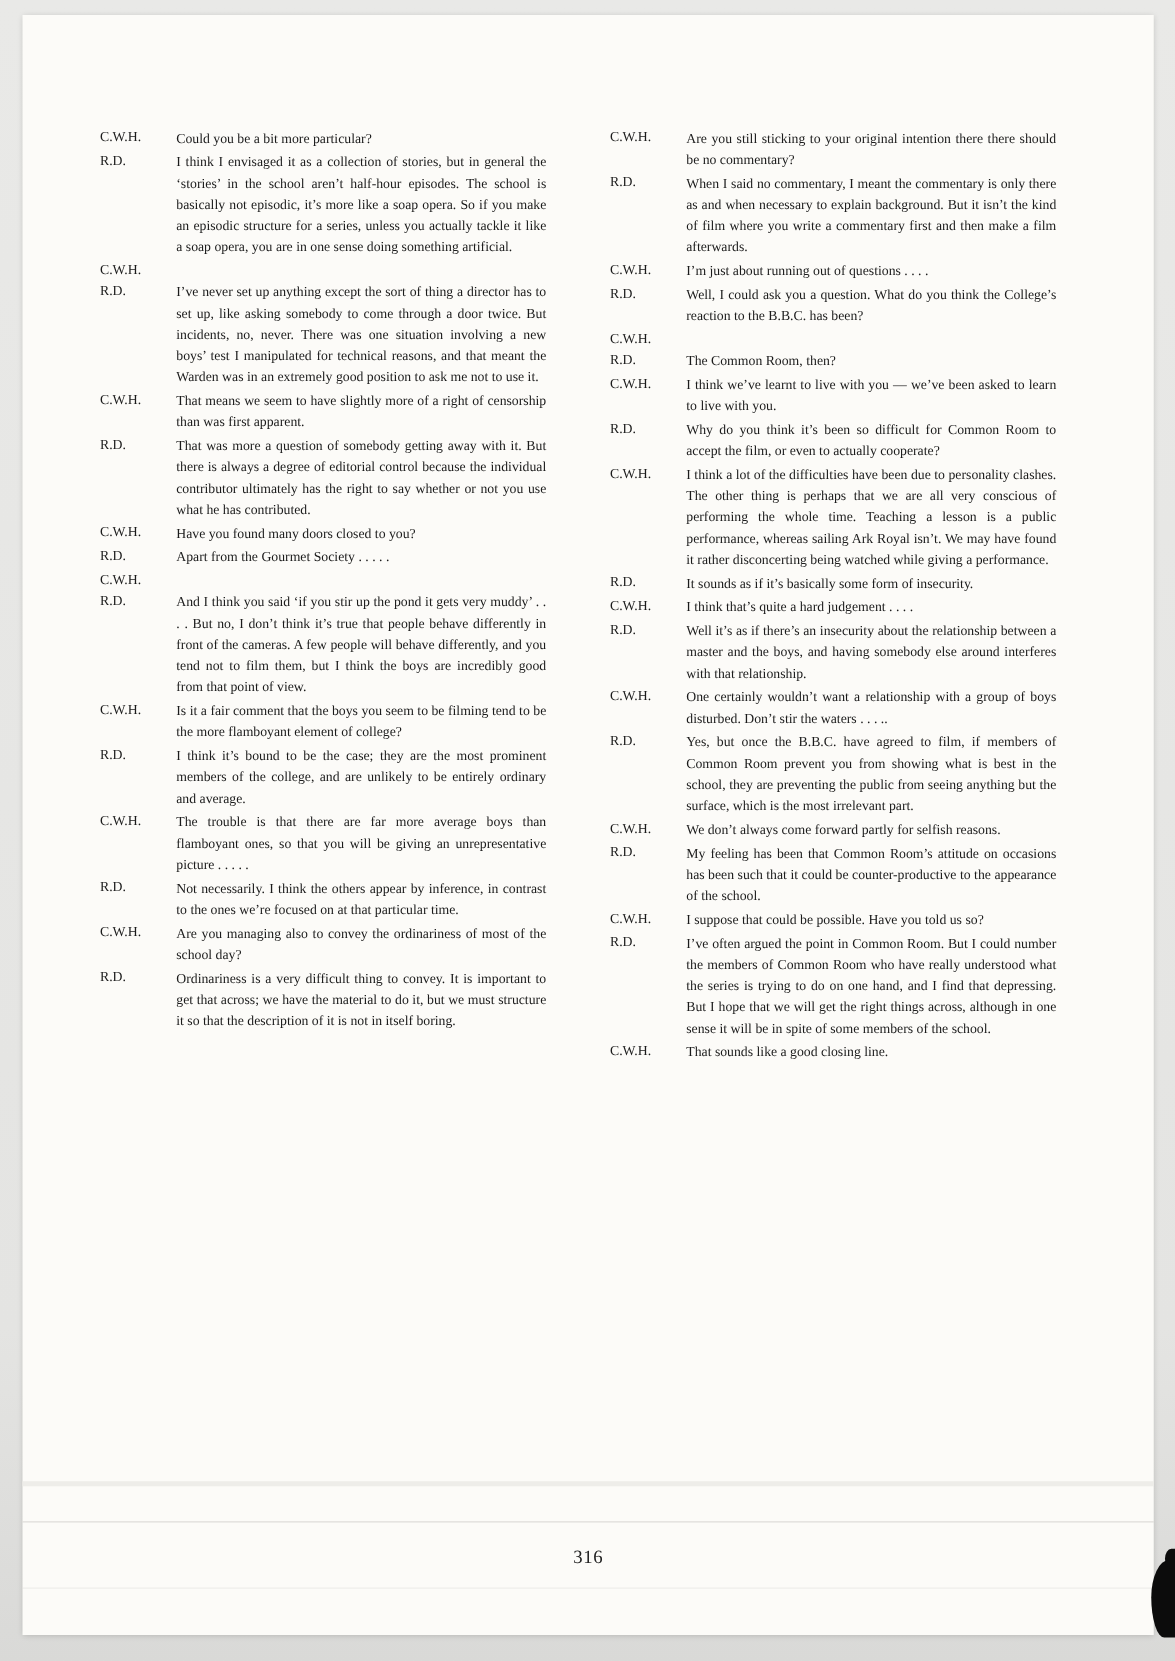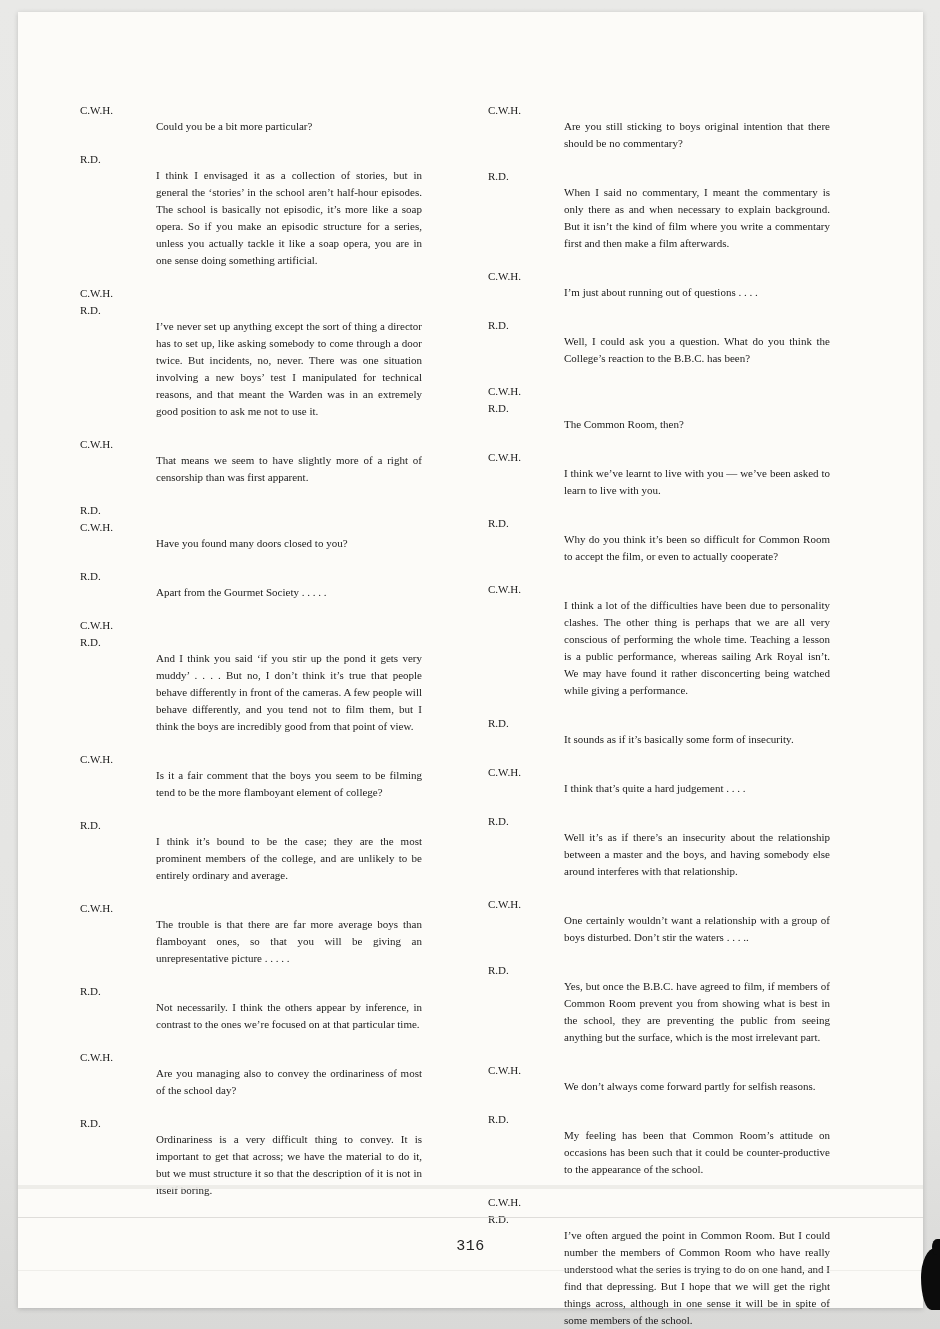--- a/index.html
+++ b/index.html
@@ -36,33 +36,32 @@
   .entry {
     display: flex;
     align-items: flex-start;
   }
   .speaker {
     flex: 0 0 60px;
     white-space: nowrap;
   }
   .speech {
     flex: 1 1 auto;
-    margin: 16px;
+    margin: 1px;
     text-align: justify;
   }
   .page-number {
     position: absolute;
     left: 0;
     top: 1226px;
     width: 100%;
     text-align: center;
     font-size: 15px;
     color: #222;
     letter-spacing: 0.5px;
-    font-family: Liberation Mono, monospace;
   }
   .scan-line {
     position: absolute;
     left: 0;
     width: 100%;
     height: 1px;
     background: #d7d6d2;
     opacity: 0.8;
   }
   .scan-line.one { top: 1205px; }
@@ -123,20 +122,21 @@
         <p class="speech">I’ve never set up anything except the sort of thing a director has to set up, like asking somebody to come through a door twice. But incidents, no, never. There was one situation involving a new boys’ test I manipulated for technical reasons, and that meant the Warden was in an extremely good position to ask me not to use it.</p>
       </div>
 
       <div class="entry">
         <span class="speaker">C.W.H.</span>
         <p class="speech">That means we seem to have slightly more of a right of censorship than was first apparent.</p>
       </div>
 
       <div class="entry">
         <span class="speaker">R.D.</span>
+        <p class="speech">That was more a question of somebody getting away with it. But there is always a degree of editorial control because the individual contributor ultimately has the right to say whether or not you use what he has contributed.</p>
       </div>
 
       <div class="entry">
         <span class="speaker">C.W.H.</span>
         <p class="speech">Have you found many doors closed to you?</p>
       </div>
 
       <div class="entry">
         <span class="speaker">R.D.</span>
         <p class="speech">Apart from the Gourmet Society . . . . .</p>
@@ -179,21 +179,21 @@
       <div class="entry">
         <span class="speaker">R.D.</span>
         <p class="speech">Ordinariness is a very difficult thing to convey. It is important to get that across; we have the material to do it, but we must structure it so that the description of it is not in itself boring.</p>
       </div>
     </div>
 
   <div class="column right">
 
       <div class="entry">
         <span class="speaker">C.W.H.</span>
-        <p class="speech">Are you still sticking to boys original intention that there should be no commentary?</p>
+        <p class="speech">Are you still sticking to your original intention there there should be no commentary?</p>
       </div>
 
       <div class="entry">
         <span class="speaker">R.D.</span>
         <p class="speech">When I said no commentary, I meant the commentary is only there as and when necessary to explain background. But it isn’t the kind of film where you write a commentary first and then make a film afterwards.</p>
       </div>
 
       <div class="entry">
         <span class="speaker">C.W.H.</span>
         <p class="speech">I’m just about running out of questions . . . .</p>
@@ -258,20 +258,21 @@
         <p class="speech">We don’t always come forward partly for selfish reasons.</p>
       </div>
 
       <div class="entry">
         <span class="speaker">R.D.</span>
         <p class="speech">My feeling has been that Common Room’s attitude on occasions has been such that it could be counter-productive to the appearance of the school.</p>
       </div>
 
       <div class="entry">
         <span class="speaker">C.W.H.</span>
+        <p class="speech">I suppose that could be possible. Have you told us so?</p>
       </div>
 
       <div class="entry">
         <span class="speaker">R.D.</span>
         <p class="speech">I’ve often argued the point in Common Room. But I could number the members of Common Room who have really understood what the series is trying to do on one hand, and I find that depressing. But I hope that we will get the right things across, although in one sense it will be in spite of some members of the school.</p>
       </div>
 
       <div class="entry">
         <span class="speaker">C.W.H.</span>
         <p class="speech">That sounds like a good closing line.</p>

